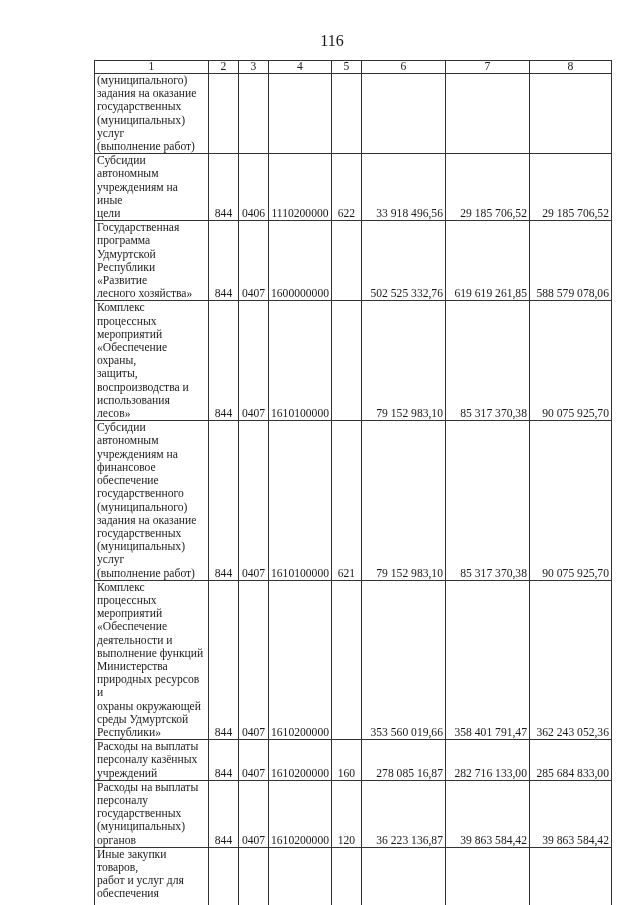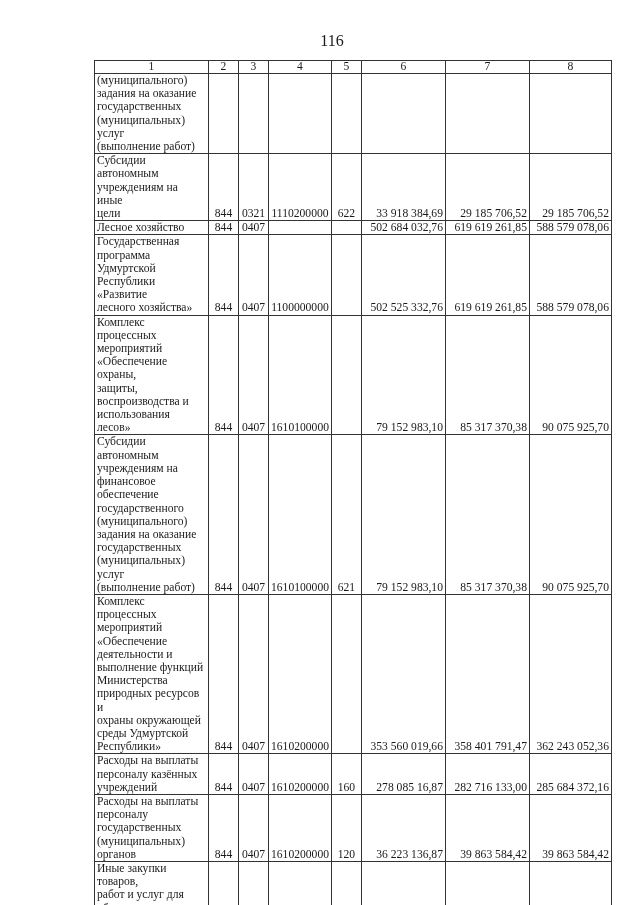--- a/index.html
+++ b/index.html
@@ -57,45 +57,35 @@
       <td class="c-code"></td>
       <td class="c-num"></td>
       <td class="c-num"></td>
       <td class="c-num"></td>
     </tr>
     <tr>
       <td class="c-name">Субсидии автономным
 учреждениям на иные
 цели</td>
       <td class="c-code">844</td>
-      <td class="c-code">0321</td>
+      <td class="c-code">0406</td>
       <td class="c-code">1110200000</td>
       <td class="c-code">622</td>
-      <td class="c-num">33 918 384,69</td>
+      <td class="c-num">33 918 496,56</td>
       <td class="c-num">29 185 706,52</td>
       <td class="c-num">29 185 706,52</td>
-    </tr>
-    <tr>
-      <td class="c-name">Лесное хозяйство</td>
-      <td class="c-code">844</td>
-      <td class="c-code">0407</td>
-      <td class="c-code"></td>
-      <td class="c-code"></td>
-      <td class="c-num">502 684 032,76</td>
-      <td class="c-num">619 619 261,85</td>
-      <td class="c-num">588 579 078,06</td>
     </tr>
     <tr>
       <td class="c-name">Государственная
 программа Удмуртской
 Республики «Развитие
 лесного хозяйства»</td>
       <td class="c-code">844</td>
       <td class="c-code">0407</td>
-      <td class="c-code">1100000000</td>
+      <td class="c-code">1600000000</td>
       <td class="c-code"></td>
       <td class="c-num">502 525 332,76</td>
       <td class="c-num">619 619 261,85</td>
       <td class="c-num">588 579 078,06</td>
     </tr>
     <tr>
       <td class="c-name">Комплекс процессных
 мероприятий
 «Обеспечение охраны,
 защиты,
@@ -150,21 +140,21 @@
     <tr>
       <td class="c-name">Расходы на выплаты
 персоналу казённых
 учреждений</td>
       <td class="c-code">844</td>
       <td class="c-code">0407</td>
       <td class="c-code">1610200000</td>
       <td class="c-code">160</td>
       <td class="c-num">278 085 16,87</td>
       <td class="c-num">282 716 133,00</td>
-      <td class="c-num">285 684 372,16</td>
+      <td class="c-num">285 684 833,00</td>
     </tr>
     <tr>
       <td class="c-name">Расходы на выплаты
 персоналу
 государственных
 (муниципальных)
 органов</td>
       <td class="c-code">844</td>
       <td class="c-code">0407</td>
       <td class="c-code">1610200000</td>

